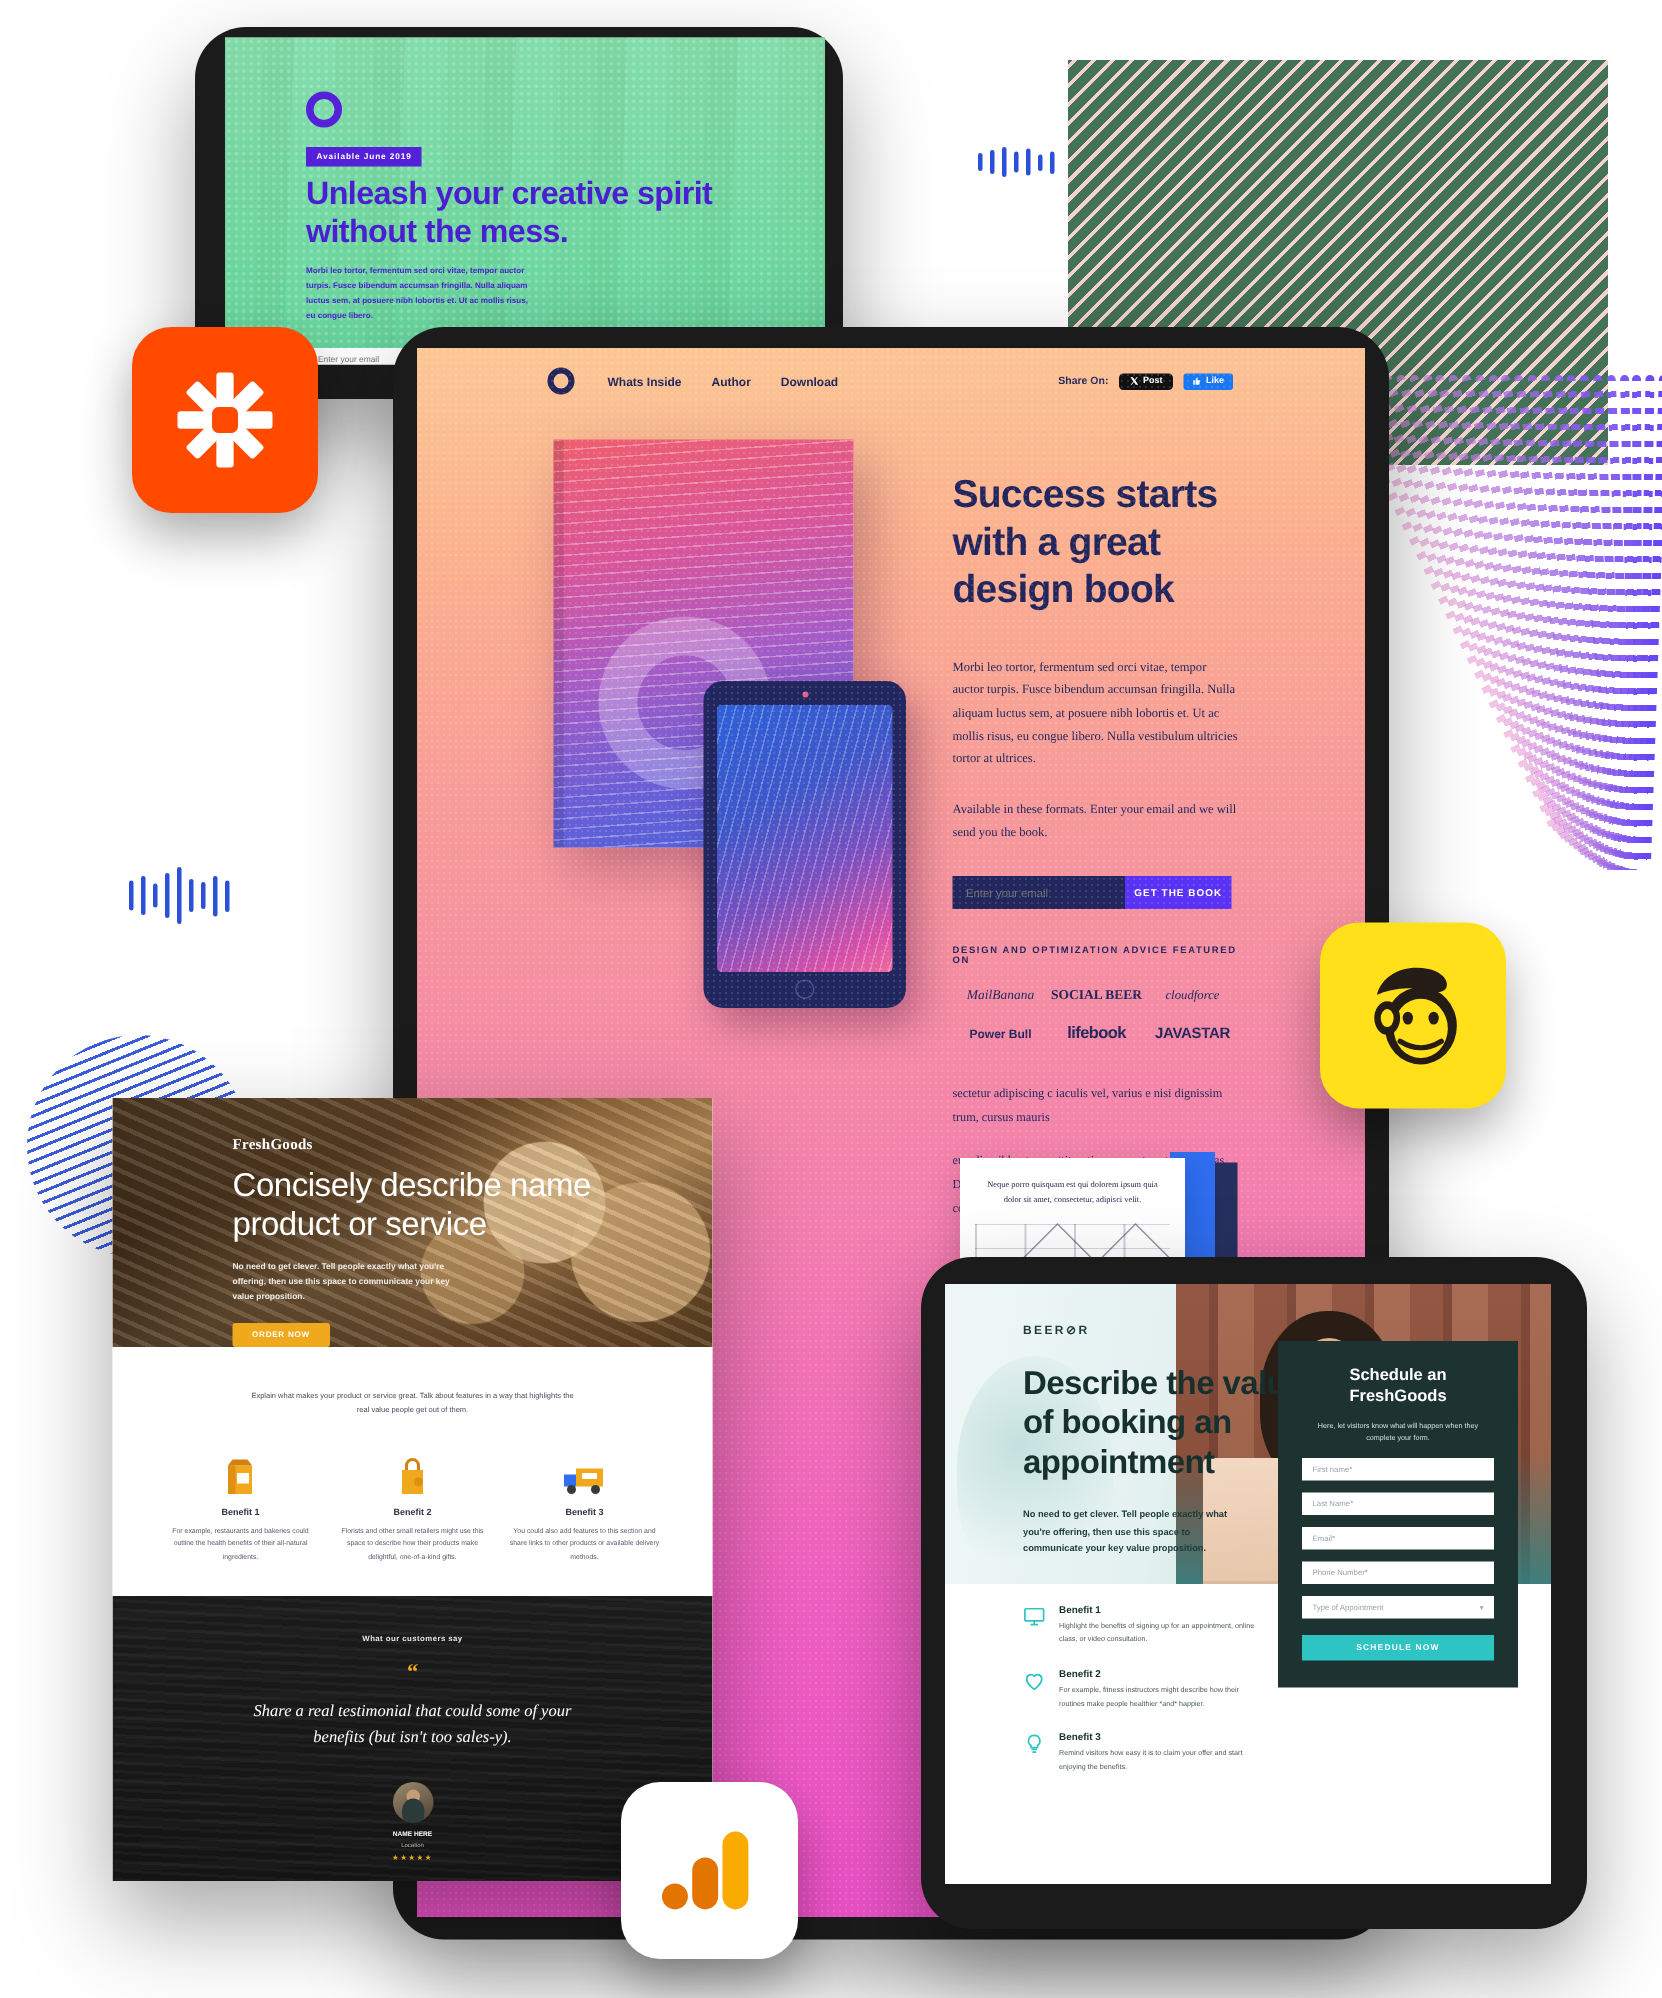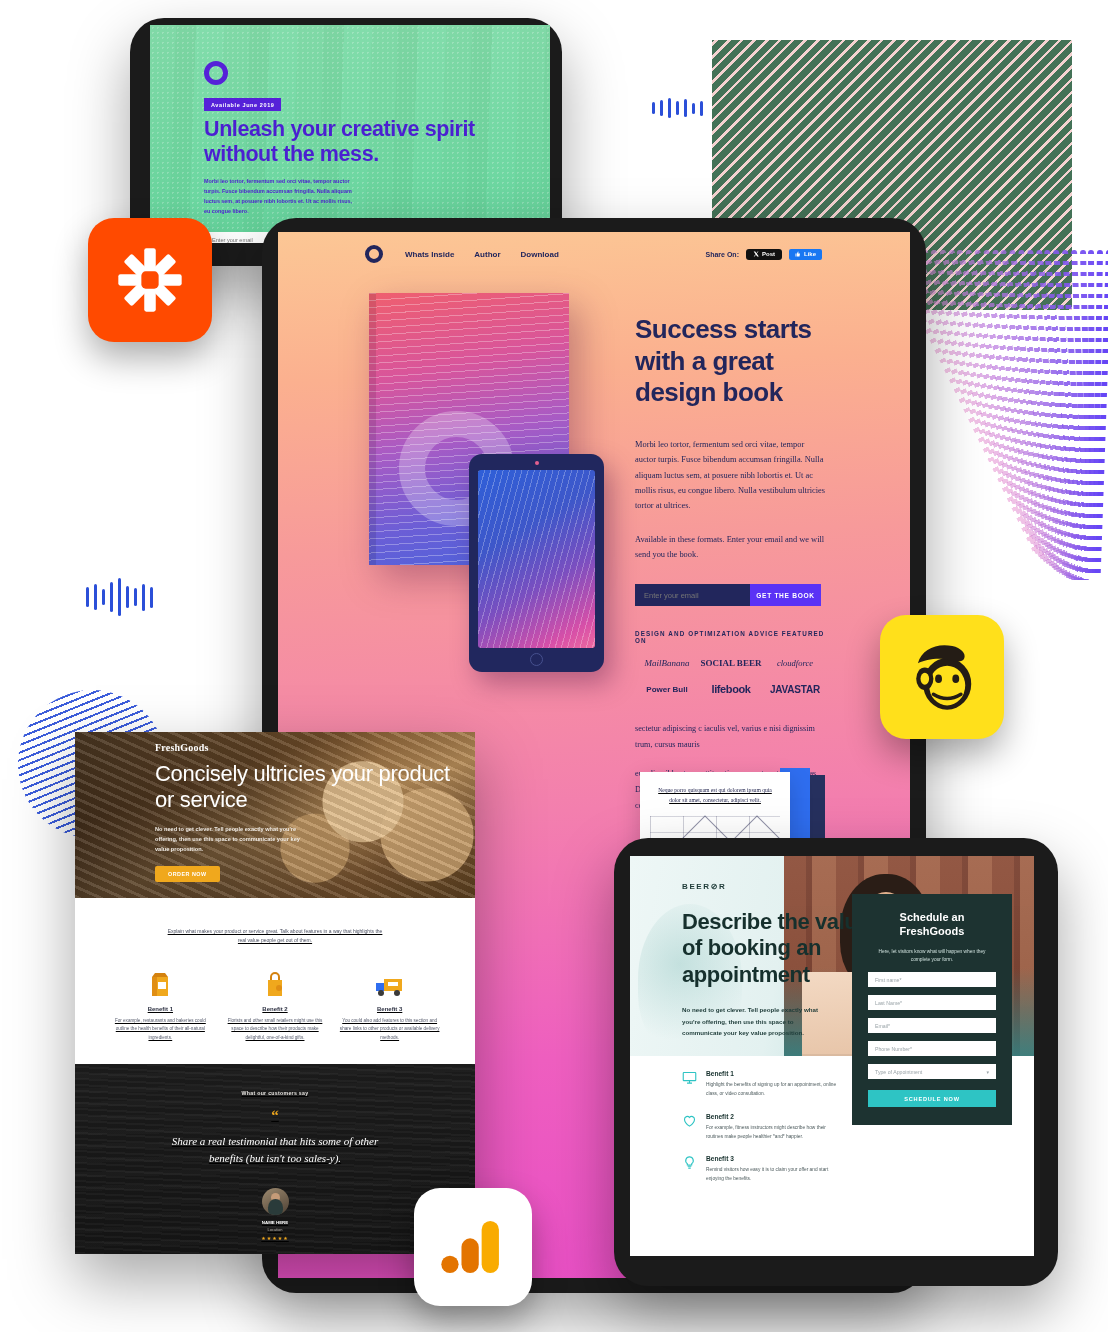--- a/index.html
+++ b/index.html
@@ -1,20 +1,20 @@
 <!DOCTYPE html>
 <html><head>
 <meta charset="utf-8">
 <style>
   html,body{margin:0;padding:0;background:#ffffff;}
   body{width:1108px;height:1332px;overflow:hidden;font-family:"Liberation Sans",sans-serif;}
   #stage{position:relative;width:1108px;height:1332px;overflow:hidden;background:#fff;}
 
   
-  .abs{position:absolute;text-decoration:underline;}
+  .abs{position:absolute;}
   .shadow-lg{box-shadow:0 26px 60px rgba(0,0,0,.35);}
 
   
   #dots-green{
     left:712px;top:40px;width:360px;height:270px;
     background-color:#3b6b4f;
     background-image:
       repeating-linear-gradient(-45deg, rgba(255,214,214,.95) 0 2.5px, rgba(0,0,0,0) 2.5px 9px);
     opacity:.95;
   }
@@ -115,21 +115,21 @@
   #fg-hero{position:relative;height:166px;overflow:hidden;
     background:
       linear-gradient(100deg,rgba(40,28,18,.78) 0%,rgba(48,34,20,.55) 42%,rgba(60,42,24,.12) 72%),
       linear-gradient(160deg,#b98c53 0%,#8c6033 30%,#c79a62 55%,#7a5530 80%,#5d411f 100%);}
   #fg-hero .tex{position:absolute;inset:0;
     background-image:
       repeating-linear-gradient(24deg, rgba(255,255,255,.10) 0 3px, rgba(0,0,0,.10) 3px 9px),
       radial-gradient(circle at 72% 42%, rgba(232,198,150,.85) 0 40px, rgba(0,0,0,0) 41px),
       radial-gradient(circle at 88% 62%, rgba(214,173,120,.8) 0 46px, rgba(0,0,0,0) 47px),
       radial-gradient(circle at 60% 70%, rgba(200,158,104,.7) 0 34px, rgba(0,0,0,0) 35px);}
-  #fg-hero .inner{position:absolute;left:80px;top:10px;right:14px;}
+  #fg-hero .inner{position:absolute;left:80px;top:26px;right:14px;}
   #fg-brand{color:#fff;font-size:10px;font-weight:700;letter-spacing:.2px;}
   #fg-h1{margin:8px 0 0;color:#fff;font-size:22px;line-height:1.18;font-weight:400;letter-spacing:-.3px;}
   #fg-p{margin:11px 0 0;color:#f0ece6;font-size:5.6px;line-height:1.8;width:145px;font-weight:600;}
   #fg-cta{margin-top:12px;display:inline-block;background:#f0a81d;color:#fff;font-size:5.4px;font-weight:800;letter-spacing:.5px;padding:5px 13px;border-radius:2px;}
 
   #fg-ben{position:relative;background:#fff;padding:20px 0 22px;}
   #fg-ben h2{margin:0;text-align:center;color:#2d3142;font-size:14px;line-height:1.3;font-weight:400;}
   #fg-ben .sub{margin:9px auto 0;width:215px;text-align:center;color:#4a4f60;font-size:5px;line-height:1.8;}
   #fg-cols{margin-top:22px;display:grid;grid-template-columns:repeat(3,1fr);padding:0 34px;gap:12px;}
   #fg-cols .c{text-align:center;}
@@ -372,21 +372,21 @@
       <div class="cir l">‹</div>
       <div class="cir r">›</div>
     </div>
   </div>
 
   <div class="abs shadow-lg" id="fg">
     <div id="fg-hero">
       <div class="tex"></div>
       <div class="inner">
         <div id="fg-brand" class="serif">FreshGoods</div>
-        <h1 id="fg-h1">Concisely ultricies your product or service</h1>
+        <h1 id="fg-h1">Concisely describe name product or service</h1>
         <p id="fg-p">No need to get clever. Tell people exactly what you're offering, then use this space to communicate your key value proposition.</p>
         <div id="fg-cta">ORDER NOW</div>
       </div>
     </div>
 
     <div id="fg-ben">
       <div class="sub">Explain what makes your product or service great. Talk about features in a way that highlights the real value people get out of them.</div>
       <div id="fg-cols">
         <div class="c">
           <div class="ic">
@@ -425,21 +425,21 @@
           <div class="d">You could also add features to this section and share links to other products or available delivery methods.</div>
         </div>
       </div>
     </div>
 
     <div id="fg-test">
       <div class="wood"></div>
       <div class="in">
         <div class="lbl">What our customers say</div>
         <div class="qm serif">“</div>
-        <div class="quote serif">Share a real testimonial that hits some of other benefits (but isn't too sales-y).</div>
+        <div class="quote serif">Share a real testimonial that could some of your benefits (but isn't too sales-y).</div>
         <div id="fg-av"></div>
         <div id="fg-name">NAME HERE</div>
         <div id="fg-role">Location</div>
         <div id="fg-stars">★★★★★</div>
       </div>
     </div>
   </div>
 
   <div class="abs slab shadow-lg" id="bk-slab"></div>
   <div class="abs" id="bk">

